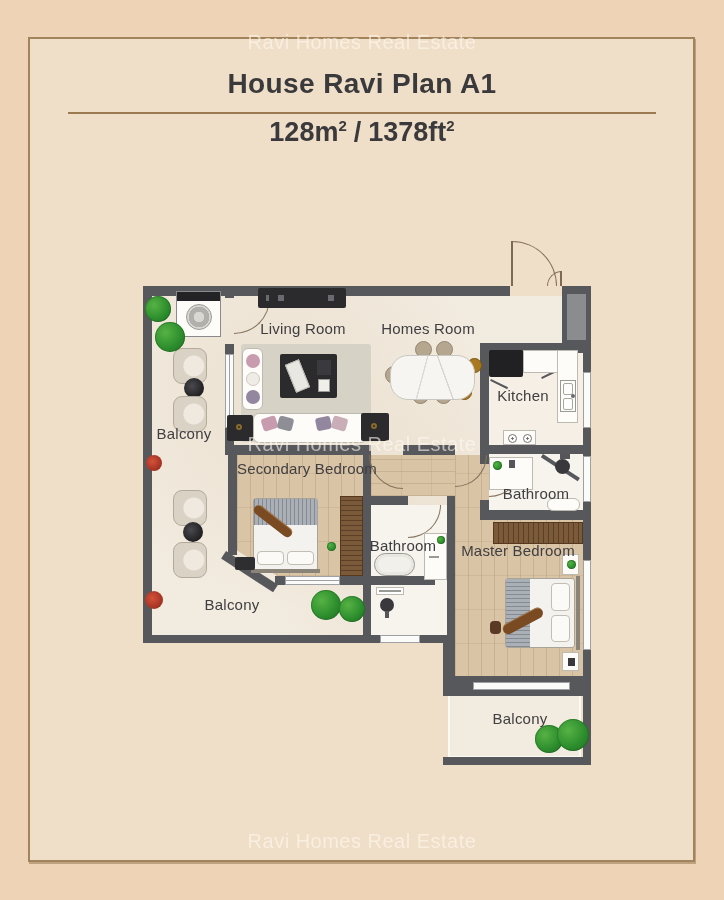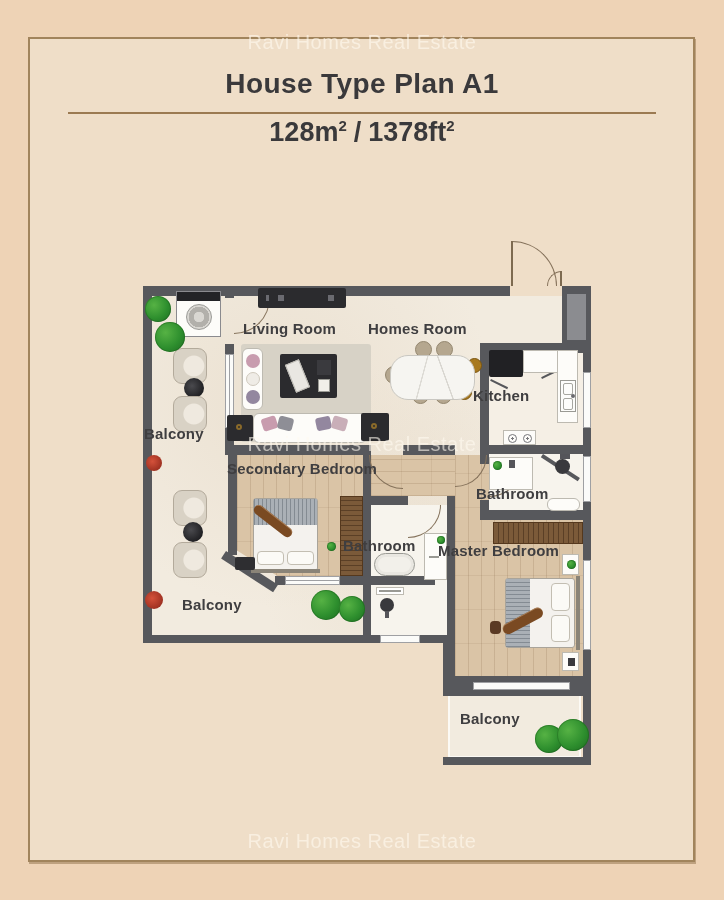--- a/index.html
+++ b/index.html
@@ -41,21 +41,21 @@
   .wall{background:var(--wall);}
   .win{background:#fbfbf9;box-shadow:inset 0 0 0 1px #9fa0a3;}
   .win-v{background-image:linear-gradient(90deg,transparent 0 44%,#9fa0a3 44% 56%,transparent 56%);}
   .win-h{background-image:linear-gradient(0deg,transparent 0 44%,#9fa0a3 44% 56%,transparent 56%);}
   .arc{border:0 solid #84715a;background:transparent;}
   .arc-br{border-right-width:1.5px;border-bottom-width:1.5px;border-radius:0 0 100% 0;}
   .arc-bl{border-left-width:1.5px;border-bottom-width:1.5px;border-radius:0 0 0 100%;}
   .arc-tr{border-top-width:1.5px;border-right-width:1.5px;border-radius:0 100% 0 0;}
   .arc-tl{border-top-width:1.5px;border-left-width:1.5px;border-radius:100% 0 0 0;}
   .leaf{background:#7d6a50;}
-  .lbl{font-size:15px;font-weight:700;color:var(--label-text);text-align:left;
+  .lbl{font-size:15px;font-weight:400;color:var(--label-text);text-align:center;
        letter-spacing:.2px;line-height:16px;z-index:20;}
   .dark{background:var(--dark-furniture);border-radius:2px;}
   .whitebox{background:#fdfcf9;border:1px solid #bdbab1;}
   .plant{border-radius:50%;z-index:15;
          background:radial-gradient(circle at 35% 35%,#56b244,#2e8f2e 55%,#1c6a20 100%);
          box-shadow:inset 0 0 0 1px rgba(20,80,20,.35);}
   .rplant{border-radius:50%;z-index:15;
           background:radial-gradient(circle at 40% 40%,#d4513a,#9c2f20 75%);}
   .chair{background:radial-gradient(circle at 62% 50%,#efe9df 0 38%,#d9d2c5 42%);
          border:1px solid #b3aa9b;border-radius:9px;}
@@ -68,21 +68,21 @@
   .gray-duvet{background:#aab0b6;background-image:repeating-linear-gradient(90deg,rgba(60,70,80,.35) 0 1px,transparent 1px 4px);}
   .gray-duvet-h{background:#aab0b6;background-image:repeating-linear-gradient(0deg,rgba(60,70,80,.35) 0 1px,transparent 1px 4px);}
   .throw{background:#7a4a22;border-radius:6px;box-shadow:inset 0 1px 0 rgba(255,220,180,.35);}
 </style>
 </head>
 <body>
 
 <div class="frame"></div>
 
 <div class="wm wm-top">Ravi Homes Real Estate</div>
-<h1 class="title">House Type Plan A1</h1>
+<h1 class="title">House Ravi Plan A1</h1>
 <div class="divider"></div>
 <div class="subtitle"><span>128m</span><sup>2</sup><span class="sep">/</span><span>1378ft</span><sup>2</sup></div>
 
 <div id="plan">
 
   <div class="floor" style="left:9px;top:38px;width:431px;height:339px;"></div>
   <div class="wood" style="left:94px;top:197px;width:126px;height:121px;clip-path:polygon(0 0,100% 0,100% 100%,32% 100%,0 79%);"></div>
   <div class="wood-h" style="left:228px;top:197px;width:84px;height:41px;"></div>
   <div class="wood" style="left:312px;top:197px;width:128px;height:223px;"></div>
   <div class="kitf" style="left:346px;top:95px;width:94px;height:92px;"></div>

